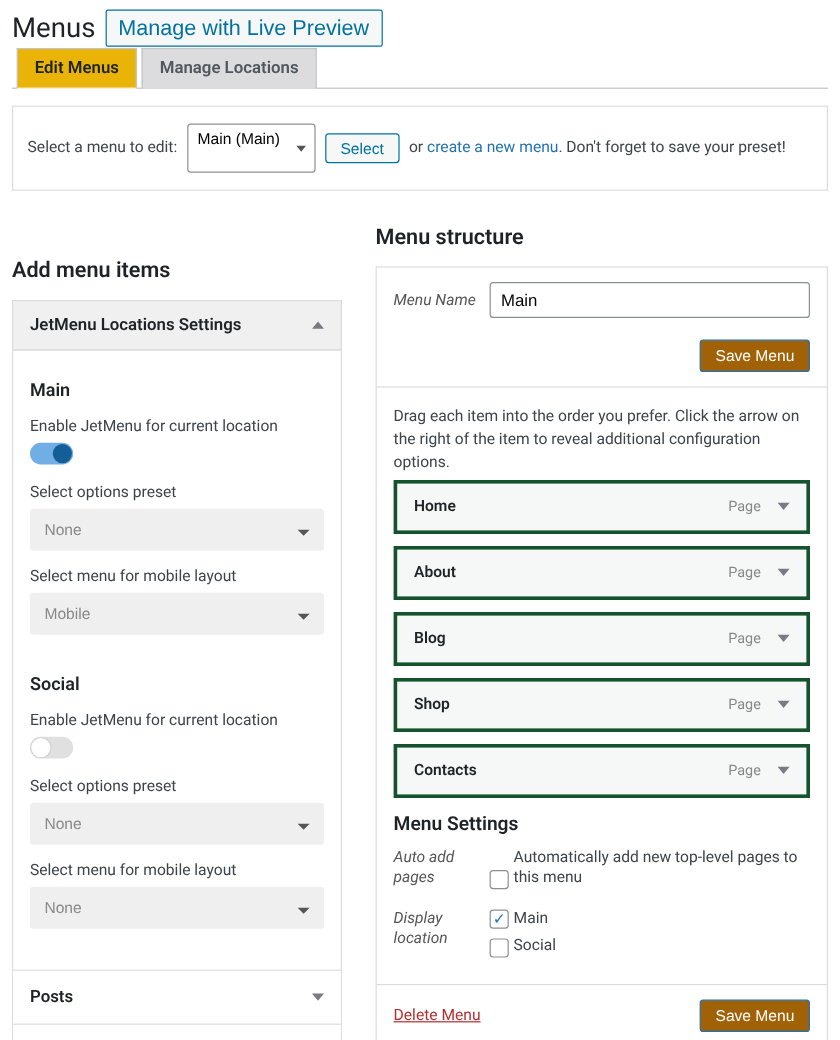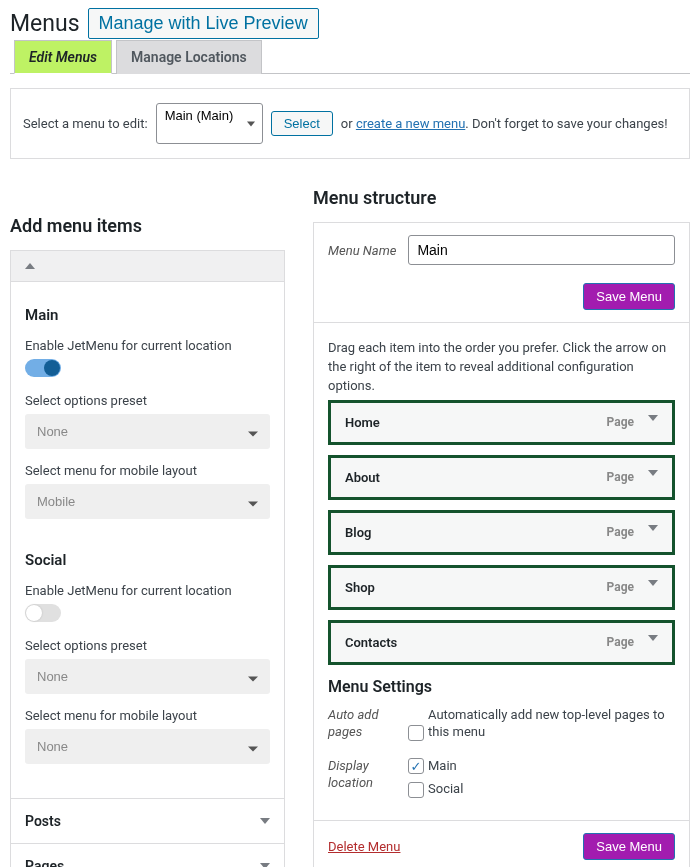--- a/index.html
+++ b/index.html
@@ -20,45 +20,45 @@
   }
   .nav-tab-wrapper {
     border-bottom: 1px solid #c3c4c7; display: flex; gap: 4px;
     padding-left: 4px; margin-bottom: 14px;
   }
   .nav-tab {
     background: #dcdcde; border: 1px solid #c3c4c7; border-bottom: none;
     padding: 8px 14px; font-size: 14px; color: #50575e; position: relative;
     bottom: -1px; cursor: pointer; font-weight: 600;
   }
-  .nav-tab.active { background: #bef264; border-bottom: 1px solid #fff; color: #1d2327; font-style: italic; }
+  .nav-tab.active { background: #eab308; border-bottom: 1px solid #fff; color: #1d2327; }
   .menu-select-bar {
     border: 1px solid #dcdcde; background: #fff; padding: 14px 12px;
     display: flex; align-items: center; gap: 8px; flex-wrap: wrap; font-size: 13px;
   }
   .wp-select {
     border: 1px solid #8c8f94; border-radius: 3px; padding: 4px 28px 20px 8px;
     font-size: 13px; background: #fff; appearance: none; background-image: none;
     position: relative;
   }
   .select-wrap { position: relative; display: inline-block; }
   .select-wrap::after {
     content: ""; position: absolute; right: 8px; top: 50%; width: 0; height: 0;
     border-left: 4px solid transparent; border-right: 4px solid transparent;
     border-top: 5px solid #555; transform: translateY(-50%); pointer-events: none;
   }
   .btn {
     border: 1px solid #0071a1; color: #0071a1; background: #f6f7f7;
     border-radius: 3px; padding: 4px 12px; font-size: 13px; cursor: pointer;
   }
   .btn-primary {
-    background: #a21caf; border-color: #2271b1; color: #fff; font-size: 13px;
+    background: #a16207; border-color: #2271b1; color: #fff; font-size: 13px;
     padding: 5px 12px; border-radius: 3px; cursor: pointer; border: 1px solid #2271b1;
   }
-  .link { color: #2271b1; text-decoration: underline; cursor: pointer; }
+  .link { color: #2271b1; cursor: pointer; }
   .columns { display: flex; gap: 28px; margin-top: 28px; }
   .col-left { flex: 0 0 275px; margin-top: 28px; }
   .col-right { flex: 1; }
   h2.section { font-size: 18px; font-weight: 600; color: #1d2327; margin: 0 0 14px; }
   .accordion {
     border: 1px solid #dcdcde;
   }
   .acc-header {
     background: #f0f0f1; border: 1px solid #dcdcde; display: flex;
     justify-content: space-between; align-items: center; padding: 12px 14px;
@@ -113,21 +113,21 @@
   }
   .menu-name-label { font-style: italic; font-size: 13px; color: #555; }
   .menu-body { border-top: 1px solid #dcdcde; padding: 16px 14px 6px; }
   .instructions { font-size: 13px; color: #3c434a; margin-bottom: 4px; line-height: 1.45; }
   .menu-item {
     border: 3px solid #14532d; background: #f6f7f7; padding: 12px 14px;
     display: flex; justify-content: space-between; align-items: center;
     margin-bottom: 10px; font-size: 13px;
   }
   .menu-item .name { font-weight: 600; color: #1d2327; }
-  .menu-item .right { display: flex; gap: 14px; color: #888; font-size: 12px; font-weight: bold; }
+  .menu-item .right { display: flex; align-items: center; gap: 14px; color: #888; font-size: 12px; }
   h3.settings { font-size: 16px; font-weight: 600; color: #1d2327; margin: 12px 0 10px; }
   .settings-row { display: flex; gap: 18px; margin-bottom: 10px; font-size: 13px; }
   .settings-row .slabel { flex: 0 0 62px; font-style: italic; color: #555; line-height: 1.35; }
   .settings-row .scontent { flex: 1; }
   .check-row { display: flex; align-items: flex-end; gap: 4px; margin-bottom: 6px; line-height: 1.35; }
   .checkbox { width: 16px; height: 16px; border: 1px solid #8c8f94; border-radius: 3px;
     display: inline-flex; align-items: center; justify-content: center; flex: 0 0 16px;
     cursor: pointer; background: #fff; }
   .checkbox.checked::after { content: "✓"; font-size: 13px; color: #2271b1; line-height: 1; }
   .menu-footer {
@@ -152,30 +152,31 @@
 <div class="menu-select-bar">
   <span>Select a menu to edit:</span>
   <span class="select-wrap">
     <select class="wp-select">
       <option>Main (Main)</option>
     </select>
   </span>
   <button class="btn">Select</button>
   <span>
     <span>or</span>
-    <span class="link">create a new menu</span><span>. Don't forget to save your changes!</span>
+    <span class="link">create a new menu</span><span>. Don't forget to save your preset!</span>
   </span>
 </div>
 
 <div class="columns">
   <div class="col-left">
     <h2 class="section">Add menu items</h2>
 
     <div class="accordion">
       <div class="acc-header">
+        <span>JetMenu Locations Settings</span>
         <span class="triangle-up"></span>
       </div>
       <div class="acc-body">
         <div class="sub-h">Main</div>
         <span class="field-label">Enable JetMenu for current location</span>
         <div class="toggle">
             <div class="knob"></div>
           </div>
 
         <span class="field-label">Select options preset</span>

